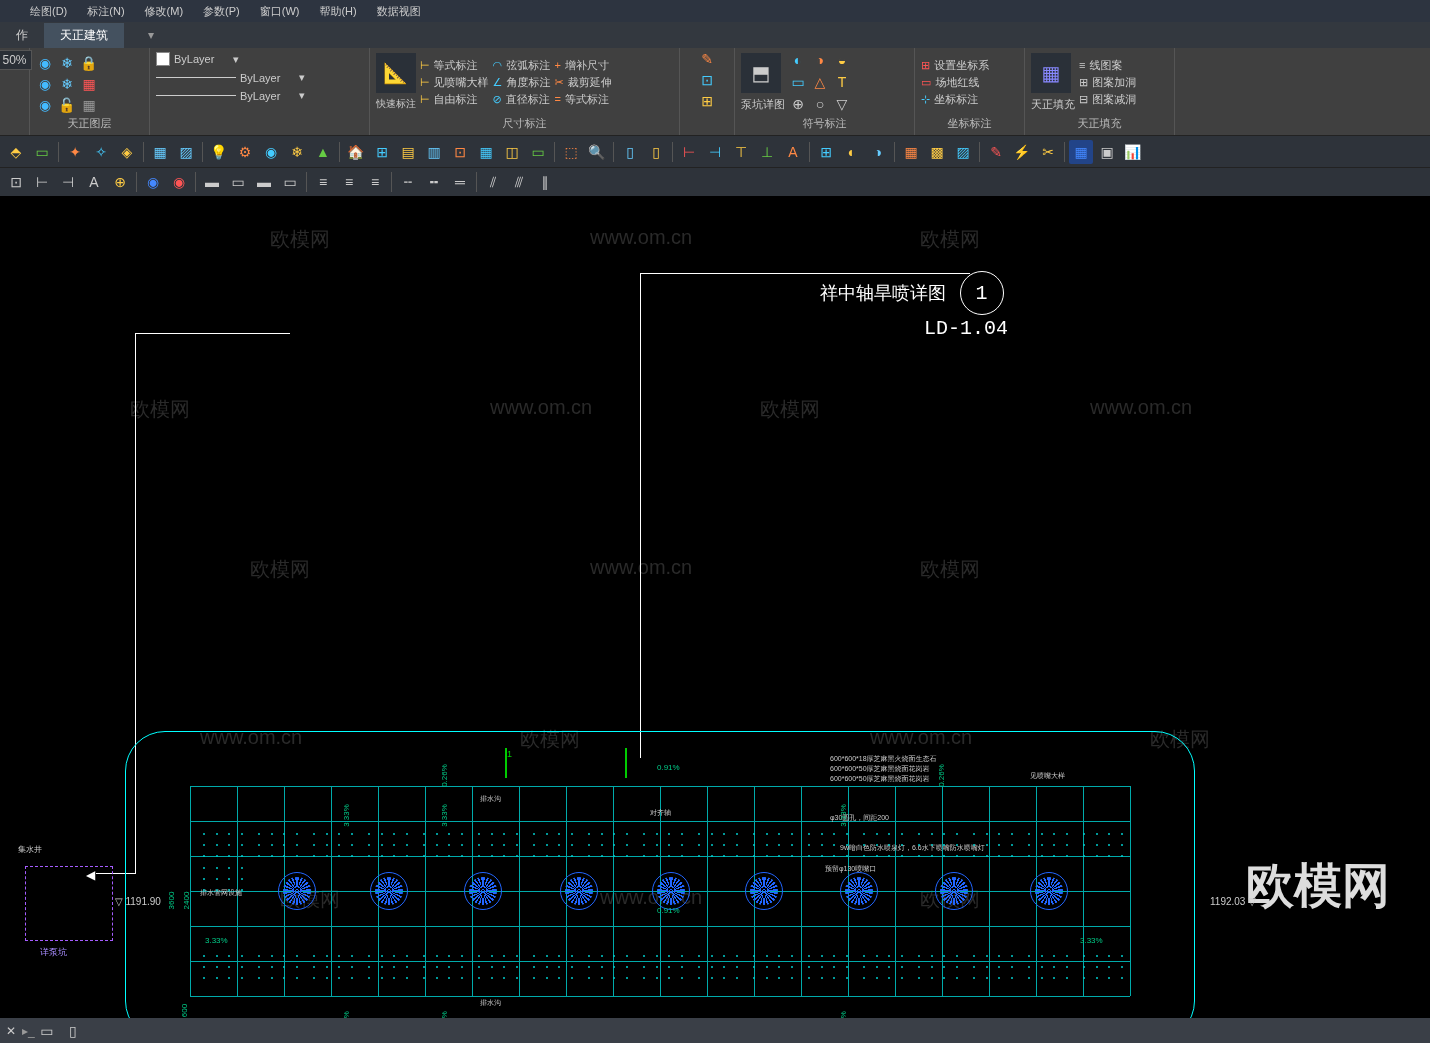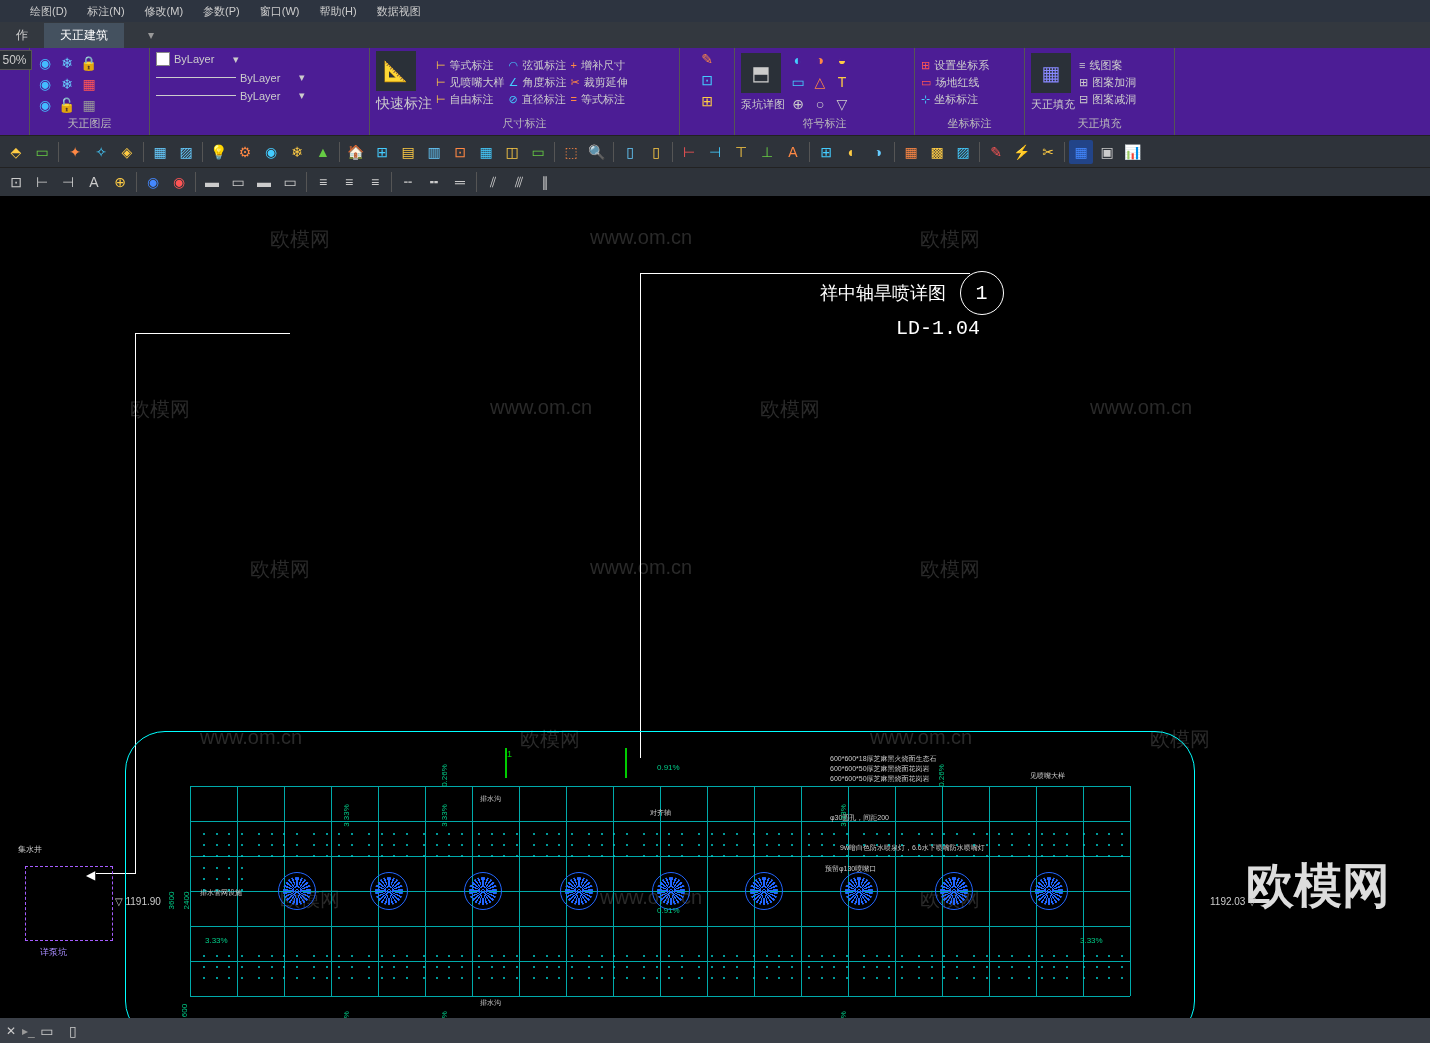--- a/index.html
+++ b/index.html
@@ -28,21 +28,21 @@
   align-items: center;
   font-size: 12px;
 }
 .tab {
   padding: 4px 16px;
   cursor: pointer;
 }
 .tab.active { background: #44515f; color: #fff; }
 .tab .x { margin-left: 8px; color: #999; }
 .ribbon {
-  background: #4c1d95;
+  background: #404040;
   height: 88px;
   display: flex;
   border-bottom: 1px solid #222;
 }
 .ribbon-group {
   border-right: 1px solid #555;
   padding: 2px 6px;
   display: flex;
   flex-direction: column;
   justify-content: space-between;
@@ -344,21 +344,21 @@
         <span>▾</span>
       </div>
     </div>
     <div class="ribbon-group-label"></div>
   </div>
 
   <div class="ribbon-group" style="width:310px">
     <div class="ribbon-content">
       <div style="text-align:center">
         <div class="ribbon-big-icon" style="color:#fc6">📐</div>
-        <div style="font-size:14px;margin-top:4px">快速标注</div>
+        <div style="font-size:10px;margin-top:4px">快速标注</div>
       </div>
       <div class="ribbon-col">
         <div>
             <span style="color:#fc4">⊢</span>
             <span>等式标注</span>
           </div>
         <div>
             <span style="color:#fc4">⊢</span>
             <span>见喷嘴大样</span>
           </div>
@@ -591,21 +591,21 @@
   <div class="leader" style="left:96px; top:677px; width:40px; height:1px"></div>
   <div style="position:absolute;left:86px;top:672px;color:#fff;font-size:12px">◀</div>
 
   <div class="callout" style="left:820px; top:75px">
     <span class="callout-text">祥中轴旱喷详图</span>
     <div style="display:inline-block;vertical-align:middle;margin-left:4px">
       <div class="callout-circle">
           <span>1</span>
         </div>
     </div>
-    <div class="callout-sub" style="margin-left:76px">LD-1.04</div>
+    <div class="callout-sub" style="margin-left:104px">LD-1.04</div>
   </div>
   <div class="leader" style="left:640px; top:77px; width:330px; height:1px"></div>
   <div class="leader" style="left:640px; top:77px; height:485px"></div>
 
   <div class="drawing-rect"></div>
 
   <div class="grid-box">
     <div class="grid-line-h" style="top:0"></div>
     <div class="grid-line-h" style="top:35px"></div>
     <div class="grid-line-h" style="top:70px"></div>

